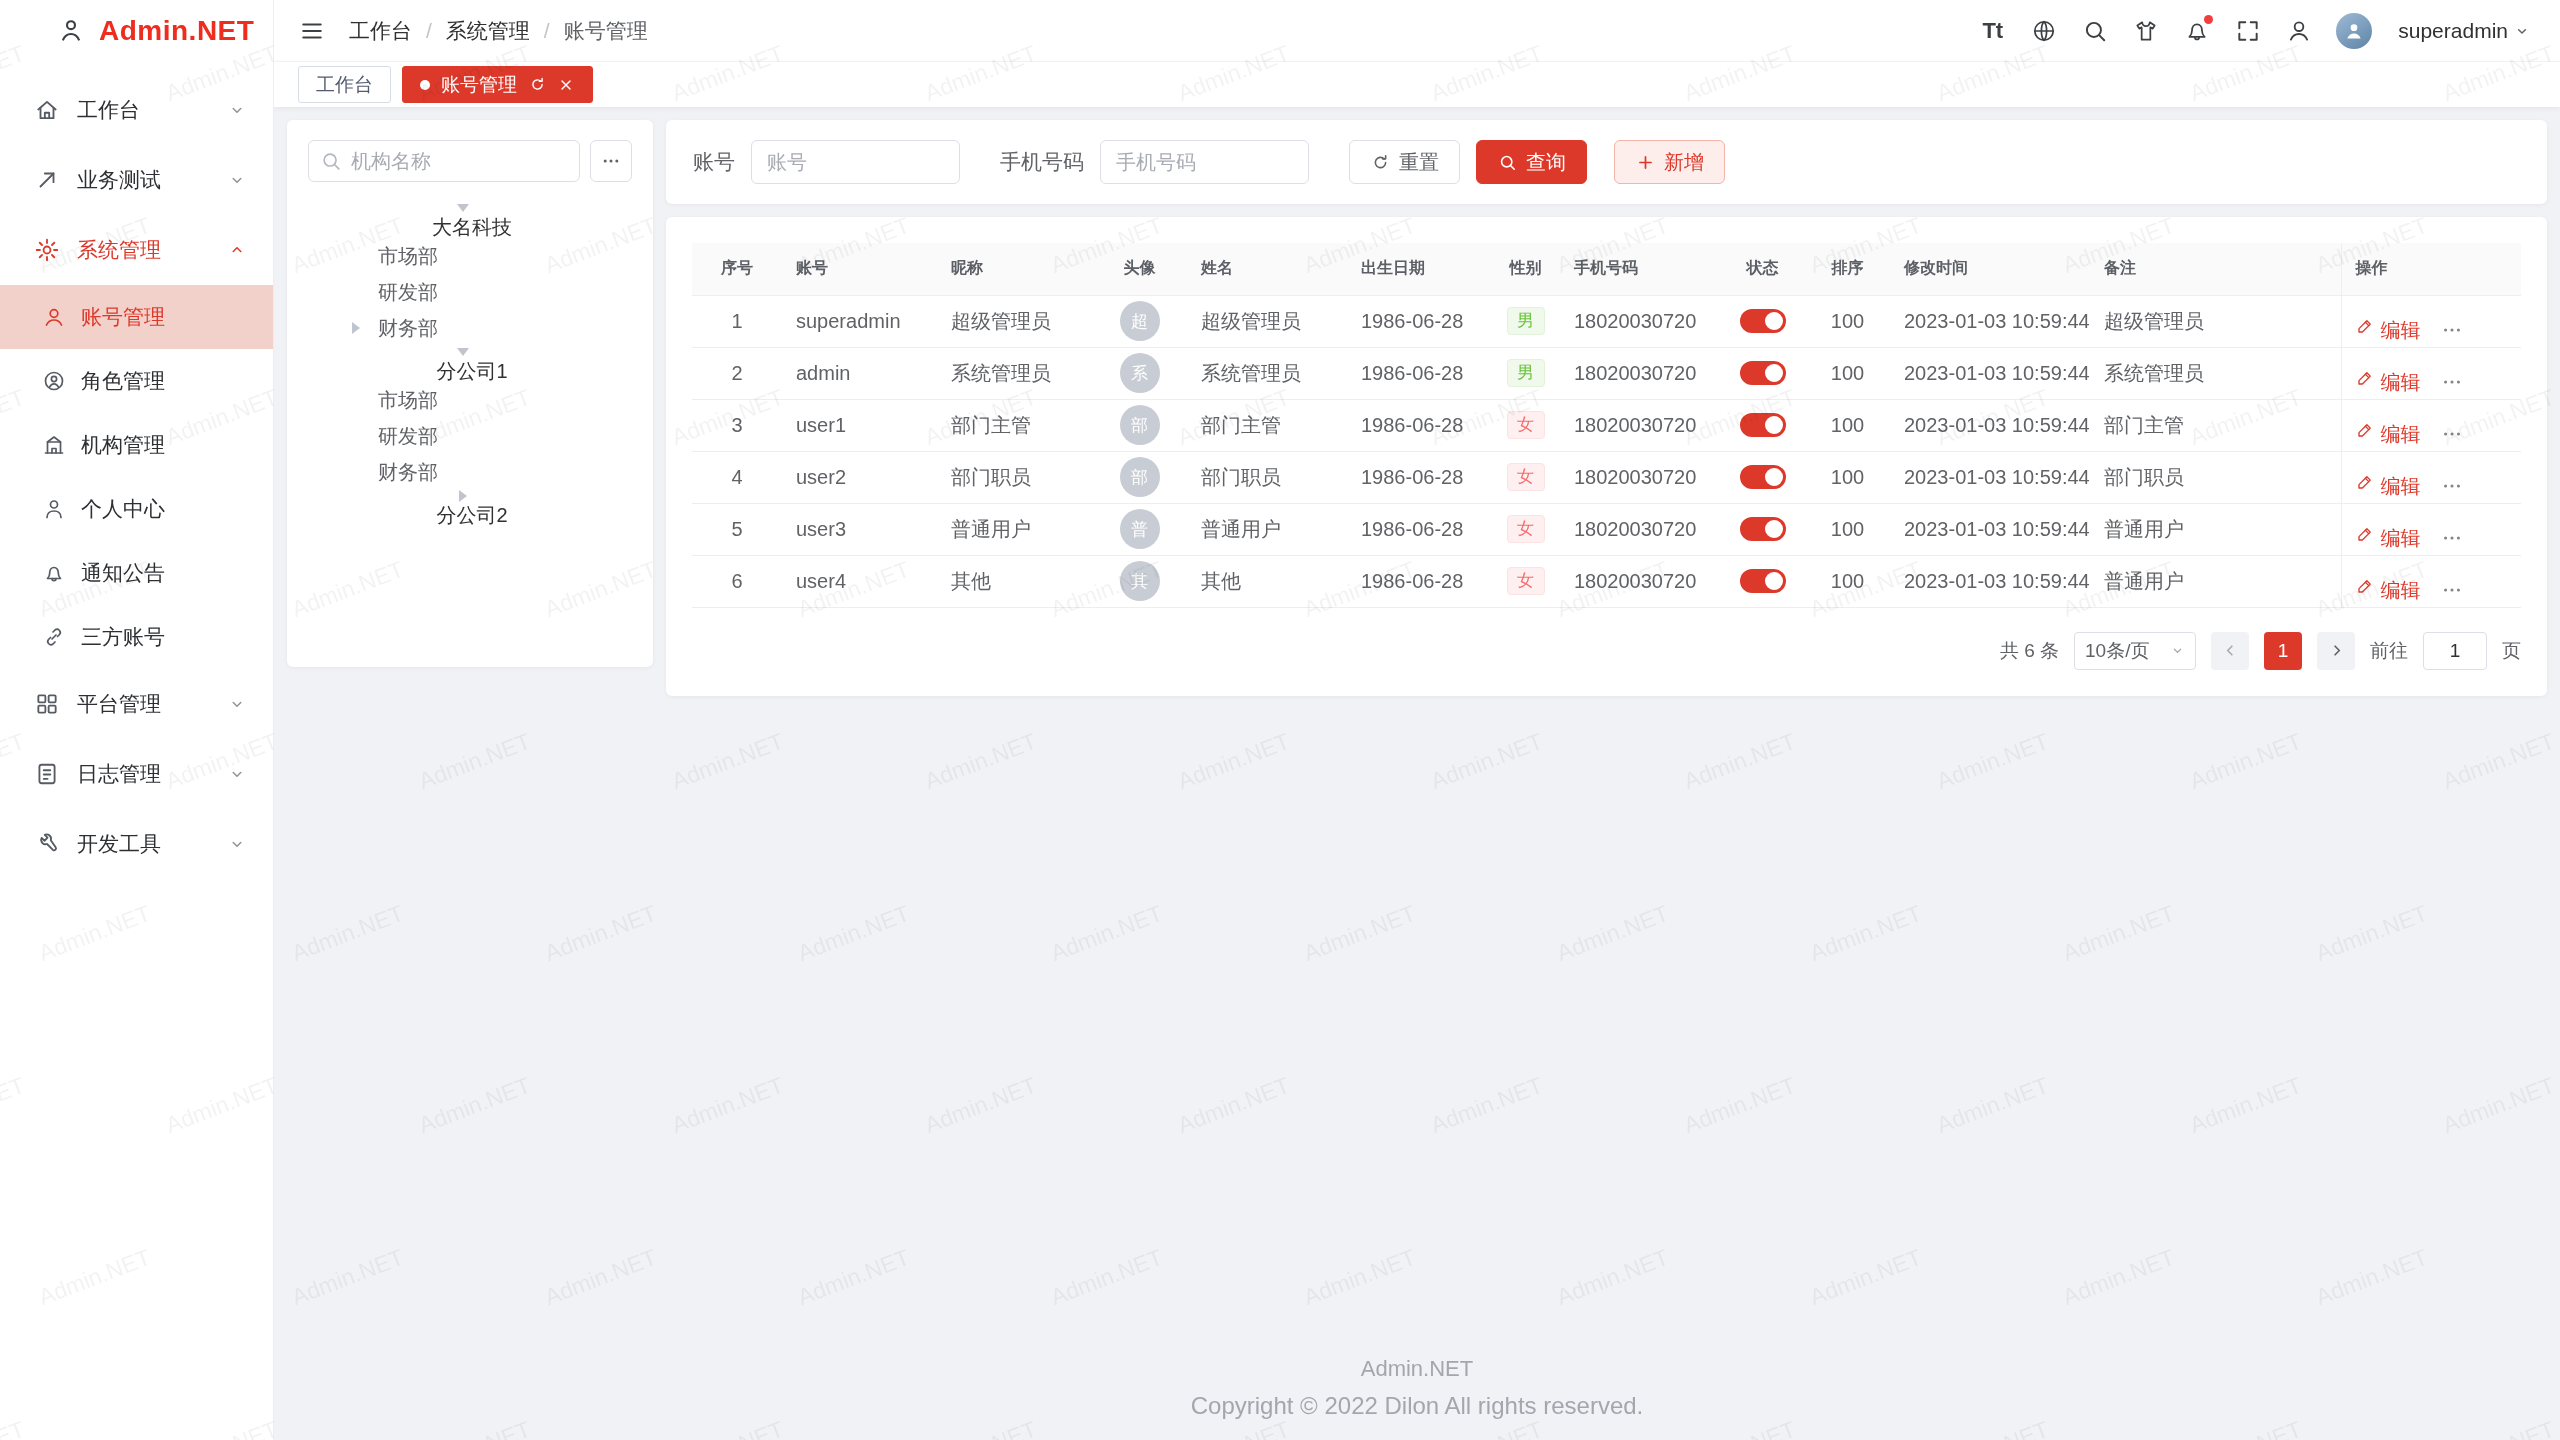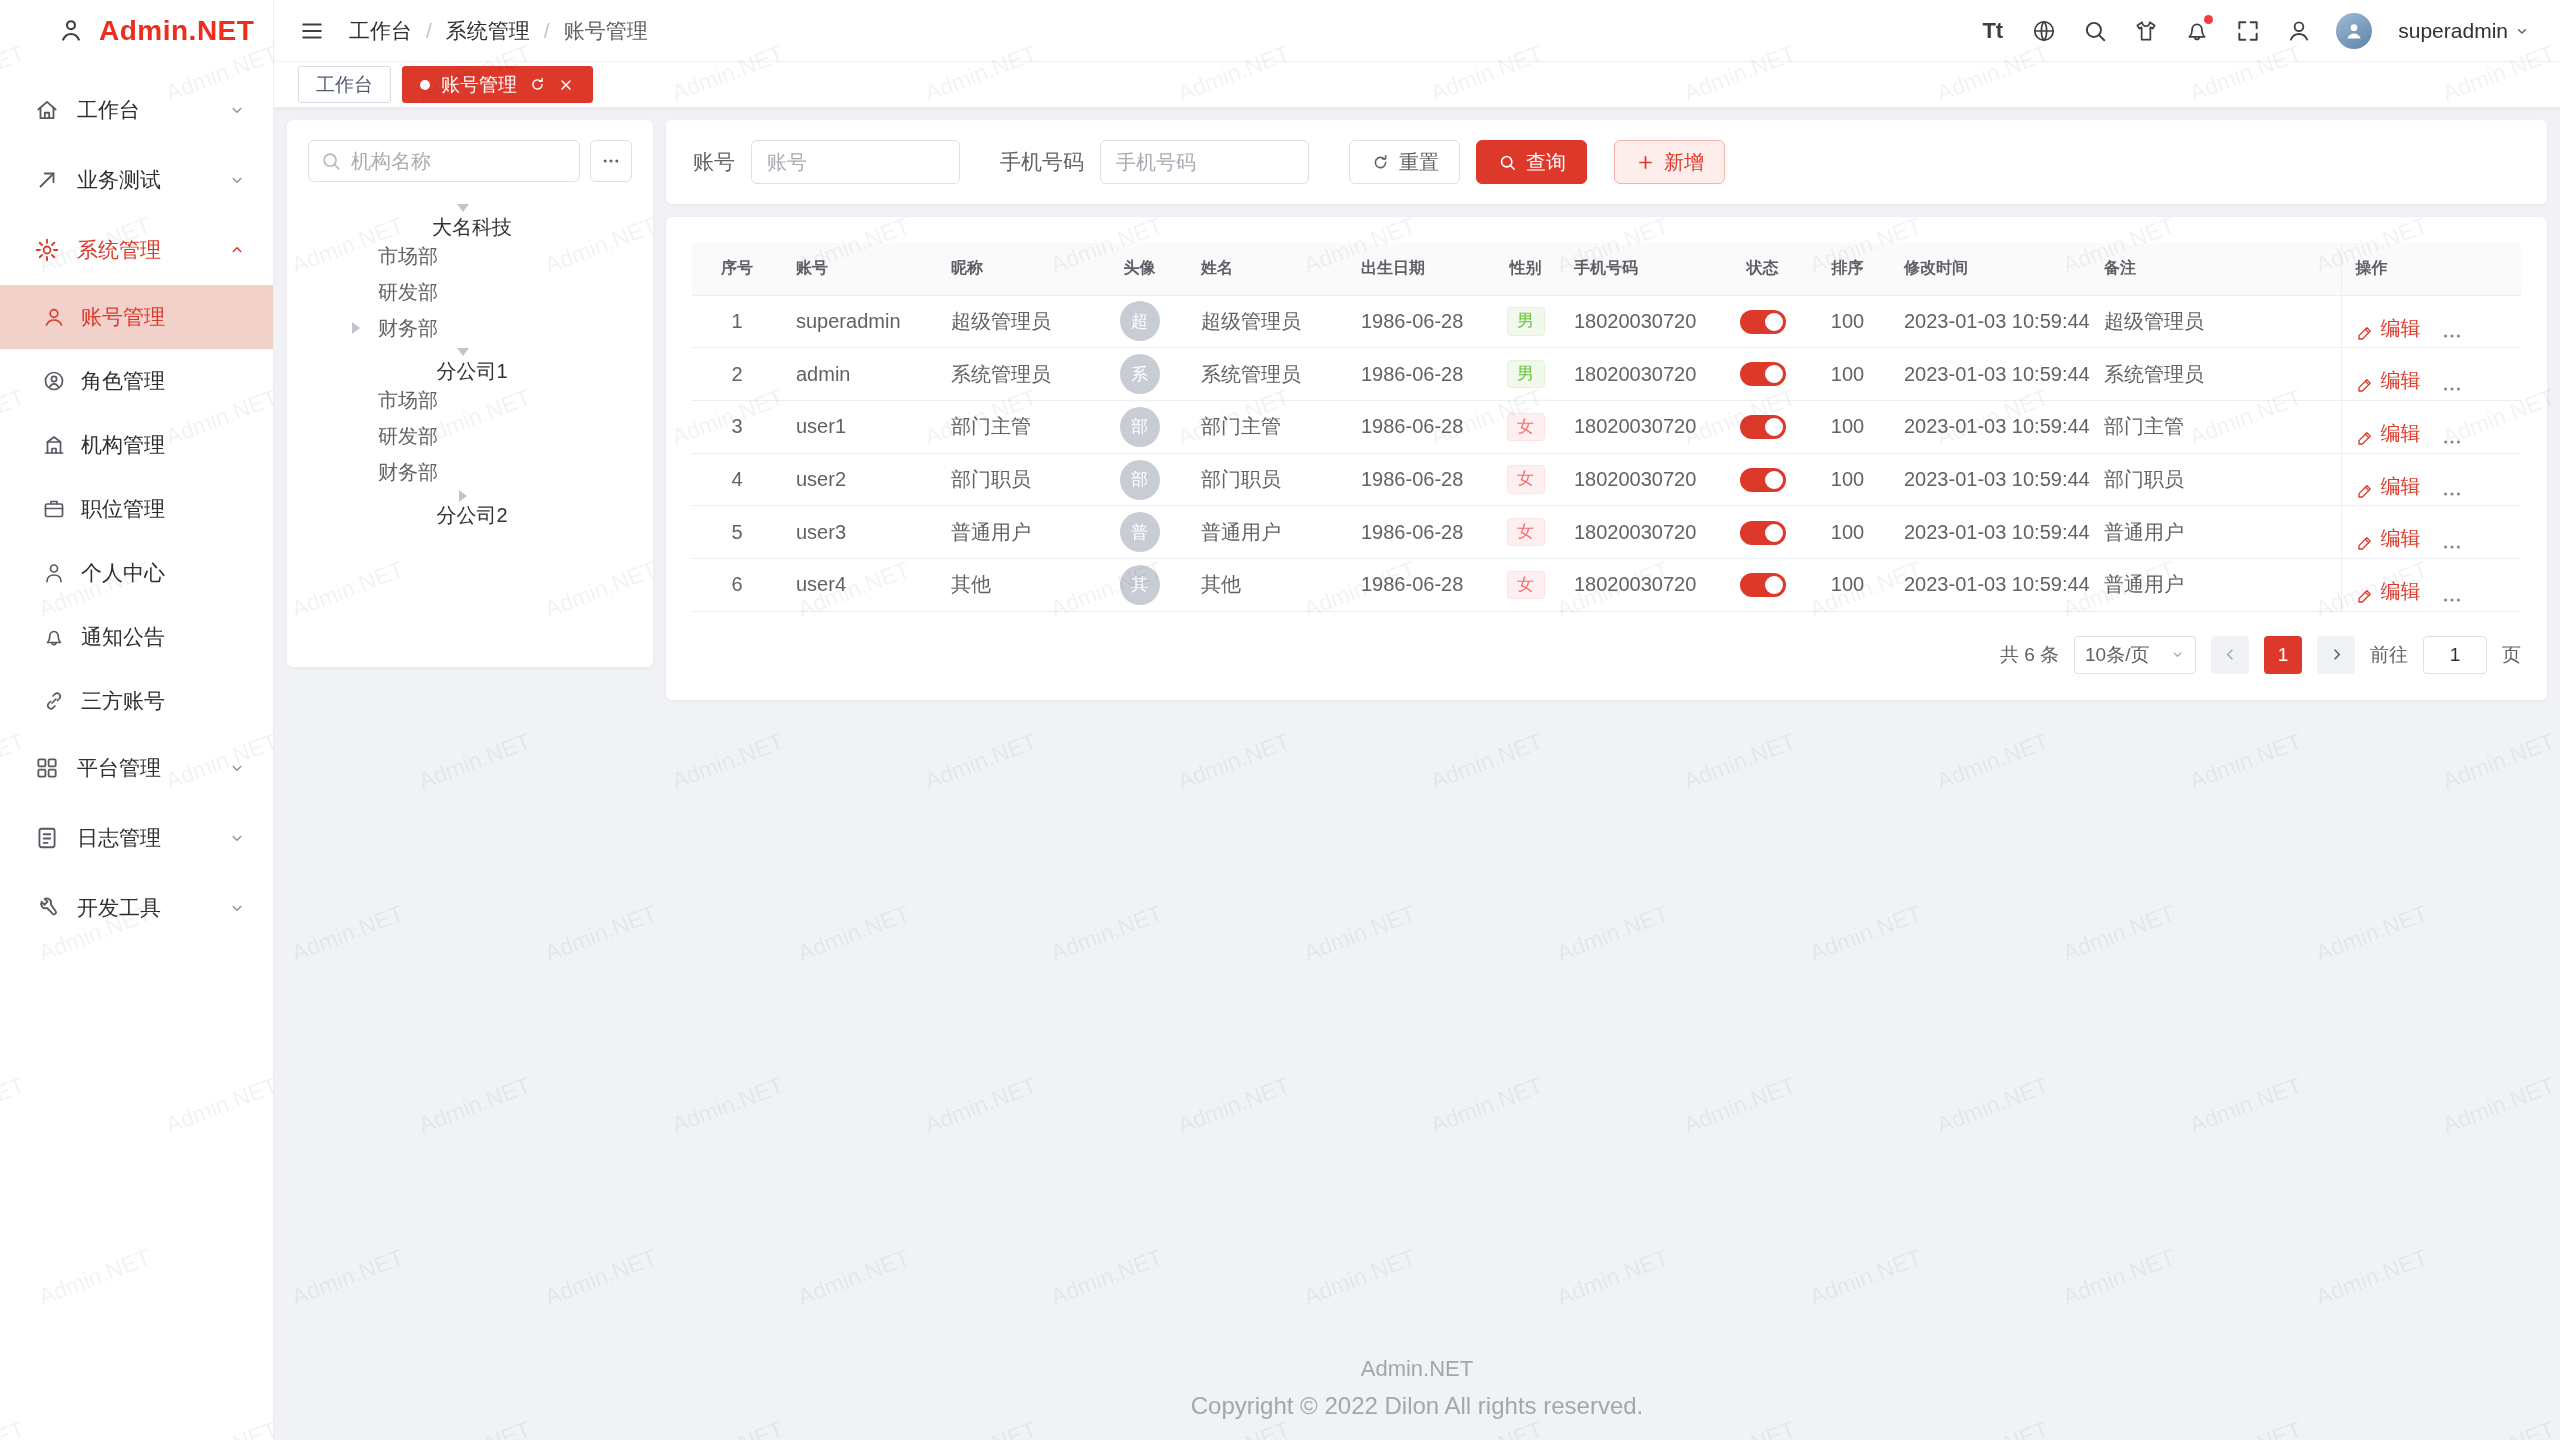--- a/index.html
+++ b/index.html
@@ -88,21 +88,21 @@
   th { height:52px; background:#fafafa; font-size:16px; color:#5c6066; font-weight:bold; text-align:left; padding:0 14px; border-bottom:1px solid #ebeef5; }
   td { height:52px; font-size:20px; color:#606266; text-align:left; padding:0 14px; border-bottom:1px solid #ebeef5; overflow:hidden; white-space:nowrap; }
   th.c, td.c { text-align:center; padding:0 4px; }
   .col-op { border-left:1px solid #ebeef5; }
   .avatar-circle { display:inline-flex; align-items:center; justify-content:center; width:40px; height:40px; border-radius:50%; background:#c8ccd4; color:#fff; font-size:17px; }
   .tag { display:inline-block; min-width:38px; padding:3px 8px; border-radius:4px; font-size:17px; border:1px solid transparent; line-height:1.2; }
   .tag[data-type="male"] { color:#67c23a; background:#f0f9eb; border-color:#e1f3d8; }
   .tag[data-type="female"] { color:#f56c6c; background:#fef0f0; border-color:#fde2e2; }
   .switch { display:inline-block; width:46px; height:24px; border-radius:12px; background:#dd392b; position:relative; vertical-align:middle; cursor:pointer; }
   .switch::after { content:""; position:absolute; right:3px; top:3px; width:18px; height:18px; border-radius:50%; background:#fff; }
-  .edit-link { display:inline-flex; align-items:flex-end; gap:7px; color:#dd392b; cursor:pointer;margin-top:19px; }
+  .edit-link { display:inline-flex; align-items:flex-start; gap:7px; color:#dd392b; cursor:pointer;margin-top:19px; }
   .edit-link .bicon { width:18px; height:18px; }
   .more-dots { display:inline-flex; width:22px; height:22px; margin-left:20px; color:#82878f; cursor:pointer; vertical-align:middle; align-items:center; }
 
   .pagination { margin-top:24px; display:flex; justify-content:flex-end; align-items:center; gap:15px; font-size:19px; color:#606266; }
   .psel { display:inline-flex; align-items:center; justify-content:space-between; width:122px; height:38px; border:1px solid #dcdfe6; border-radius:4px; padding:0 10px; background:#fff; cursor:pointer; color:#606266; gap:6px; }
   .psel .chev { width:16px; height:16px; color:#a8abb2; }
   .pbtn { display:inline-flex; align-items:center; justify-content:center; width:38px; height:38px; border-radius:4px; background:#f0f2f5; color:#a8abb2; cursor:pointer; }
   .pbtn.next { color:#606266; }
   .pnum { display:inline-flex; align-items:center; justify-content:center; width:38px; height:38px; border-radius:4px; background:#dd392b; color:#fff; cursor:pointer; }
   .goto-input { width:64px; height:38px; border:1px solid #dcdfe6; border-radius:4px; text-align:center; font-size:19px; color:#303133; outline:none; }
@@ -200,30 +200,20 @@
       <div class="submenu-item">
         <span class="mi-icon">
             <svg width="24" height="24" viewBox="0 0 24 24" fill="none" stroke="currentColor" stroke-width="1.7" stroke-linecap="round" stroke-linejoin="round">
               <path d="M3.5 20h17"></path>
               <path d="M5.5 20V9h13v11"></path>
               <path d="M5.5 9 12 4l6.5 5"></path>
               <path d="M10 20v-4.5h4V20"></path>
             </svg>
           </span>
         <span class="mi-label">机构管理</span>
-      </div>
-      <div class="submenu-item">
-        <span class="mi-icon">
-            <svg width="24" height="24" viewBox="0 0 24 24" fill="none" stroke="currentColor" stroke-width="1.7" stroke-linecap="round" stroke-linejoin="round">
-              <rect x="3.5" y="7" width="17" height="12.5" rx="1.5"></rect>
-              <path d="M9 7V4.5h6V7"></path>
-              <path d="M3.5 11.5h17"></path>
-            </svg>
-          </span>
-        <span class="mi-label">职位管理</span>
       </div>
       <div class="submenu-item">
         <span class="mi-icon">
             <svg width="24" height="24" viewBox="0 0 24 24" fill="none" stroke="currentColor" stroke-width="1.7" stroke-linecap="round" stroke-linejoin="round">
               <circle cx="12" cy="7.5" r="3.5"></circle>
               <path d="M5 20.5c0-4 3-6.5 7-6.5s7 2.5 7 6.5"></path>
             </svg>
           </span>
         <span class="mi-label">个人中心</span>
       </div>

